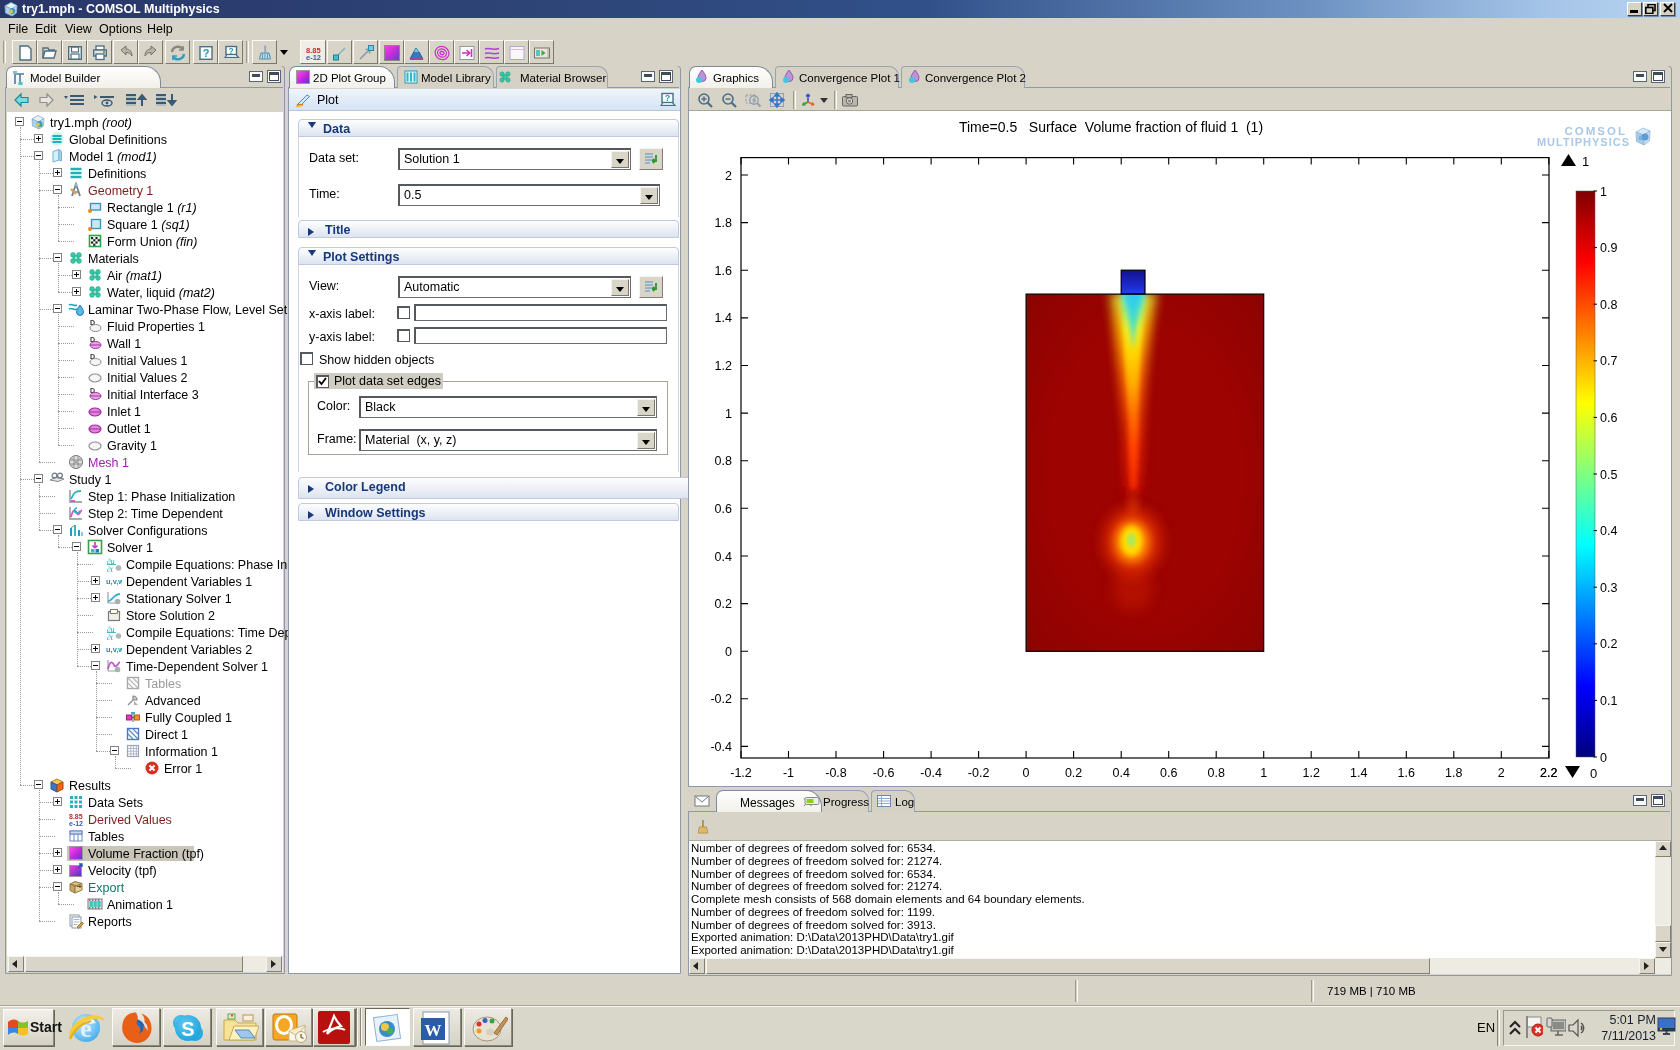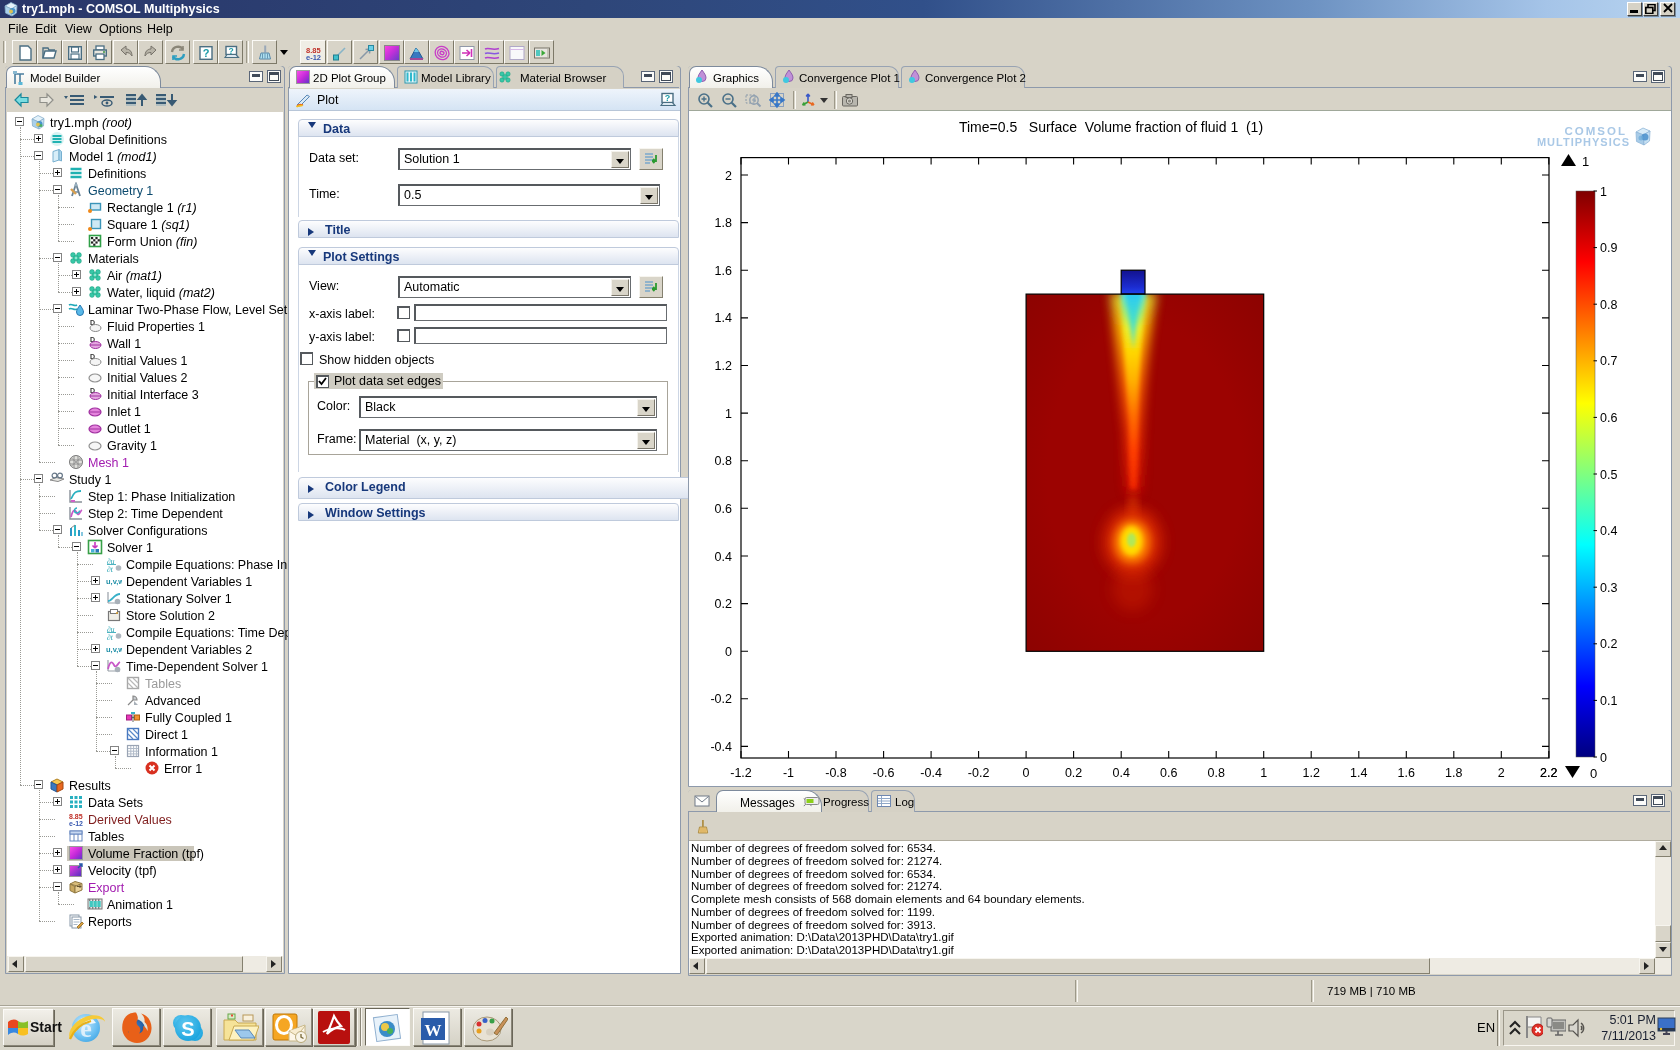--- a/index.html
+++ b/index.html
@@ -315,21 +315,21 @@
 <div class="hstub" style="left:39px;top:190px;width:16px"></div>
 <div class="ebox m" style="left:53px;top:185px">
     <i></i>
   </div>
 <div class="ticon" style="left:68px;top:182px"><svg width="16" height="16">
       <path d="M4 14 L8 2 L12 14" fill="none" stroke="#6a8294" stroke-width="1.8"></path>
       <path d="M5.5 10 h5" stroke="#6a8294" stroke-width="1.4"></path>
       <path d="M3 7 l5 5" stroke="#d8a050" stroke-width="2.4"></path>
       <circle cx="8" cy="3" r="1.6" fill="#98b0c0"></circle>
     </svg></div>
-<div class="row" style="left:88px;top:183.5px;color:#0c4a6e">Geometry 1</div>
+<div class="row" style="left:88px;top:183.5px;color:#7f1d1d">Geometry 1</div>
 <div class="hstub" style="left:58px;top:207px;width:16px"></div>
 <div class="ticon" style="left:87px;top:199px"><svg width="16" height="16">
       <rect x="3.5" y="4.5" width="10" height="6.5" fill="#cde8f4" stroke="#3a94b8" stroke-width="1.4"></rect>
       <circle cx="3" cy="12" r="2" fill="#f08818"></circle>
     </svg></div>
 <div class="row" style="left:107px;top:200.5px;color:#000">Rectangle 1 <i>(r1)</i></div>
 <div class="hstub" style="left:58px;top:224px;width:16px"></div>
 <div class="ticon" style="left:87px;top:216px"><svg width="16" height="16">
       <rect x="4.5" y="3.5" width="9" height="9" fill="#cde8f4" stroke="#3a94b8" stroke-width="1.4"></rect>
       <circle cx="3" cy="13" r="2" fill="#f08818"></circle>
@@ -697,21 +697,21 @@
 <div class="hstub" style="left:39px;top:887px;width:16px"></div>
 <div class="ebox m" style="left:53px;top:882px">
     <i></i>
   </div>
 <div class="ticon" style="left:68px;top:879px"><svg width="16" height="16">
       <path d="M2 5 l5 -2.5 l7 2 l-5 2.5 z" fill="#d8bc7a" stroke="#907840"></path>
       <path d="M2 5 v6.5 l5 2.5 v-6.5 z" fill="#c8a860" stroke="#907840"></path>
       <path d="M14 4.5 v6.5 l-7 3 v-6.5 z" fill="#e8d098" stroke="#907840"></path>
       <path d="M9 7.5 h4 m-1.5 -1.5 l1.5 1.5 l-1.5 1.5" stroke="#605030" fill="none"></path>
     </svg></div>
-<div class="row" style="left:88px;top:880.5px;color:#a21caf">Export</div>
+<div class="row" style="left:88px;top:880.5px;color:#0f766e">Export</div>
 <div class="hstub" style="left:58px;top:904px;width:16px"></div>
 <div class="ticon" style="left:87px;top:896px"><svg width="16" height="16">
       <rect x="1" y="3" width="14" height="10" fill="#e8e8e8" stroke="#787878"></rect>
       <g fill="#40c8c0">
         <rect x="2.5" y="5" width="3.4" height="6"></rect>
         <rect x="6.4" y="5" width="3.4" height="6"></rect>
         <rect x="10.3" y="5" width="3.4" height="6"></rect>
       </g>
       <g fill="#505050">
         <rect x="2" y="3.5" width="1.4" height="1.2"></rect>
@@ -742,21 +742,21 @@
 <div class="panel" style="left:288px;top:66px;width:393px;height:908px"></div>
 <div class="phead" style="left:288px;top:66px;width:391px"></div>
 <div class="abs" style="left:289px;top:89px;width:391px;height:22px;background:linear-gradient(#eef4fb,#d5e4f4);border-bottom:1px solid #b8c6d8"></div>
 <div class="abs" style="left:289px;top:111px;width:391px;height:862px;background:#fff"></div>
 <div class="tab tabA" style="left:289px;top:66px;width:106px">
     <span class="tlab">2D Plot Group</span>
   </div>
 <div class="tab tabI" style="left:397px;top:66px;width:97px">
     <span class="tlab">Model Library</span>
   </div>
-<div class="tab tabI" style="left:496px;top:66px;width:128px">
+<div class="tab tabI" style="left:496px;top:66px;width:112px">
     <span class="tlab">Material Browser</span>
   </div>
 <svg class="abs" style="left:295px;top:69px;z-index:4" width="16" height="16">
     <defs>
       <linearGradient id="tg1" x1="0" y1="0" x2="1" y2="1">
         <stop offset="0" stop-color="#ff50e8"></stop>
         <stop offset="0.55" stop-color="#c028d8"></stop>
         <stop offset="1" stop-color="#5838c8"></stop>
       </linearGradient>
     </defs>

